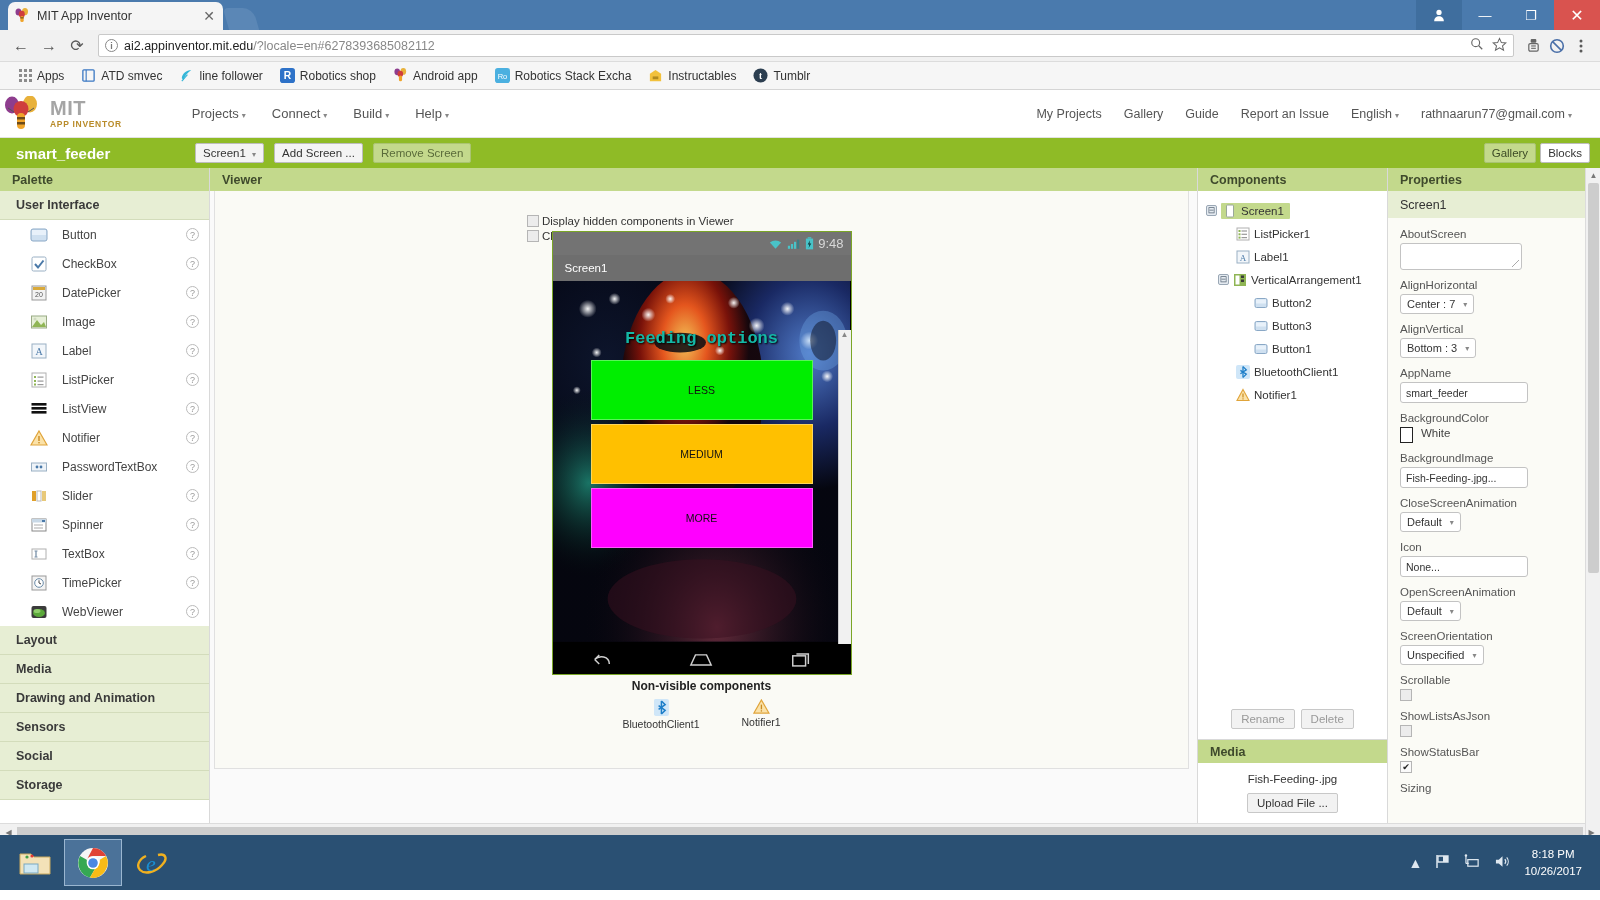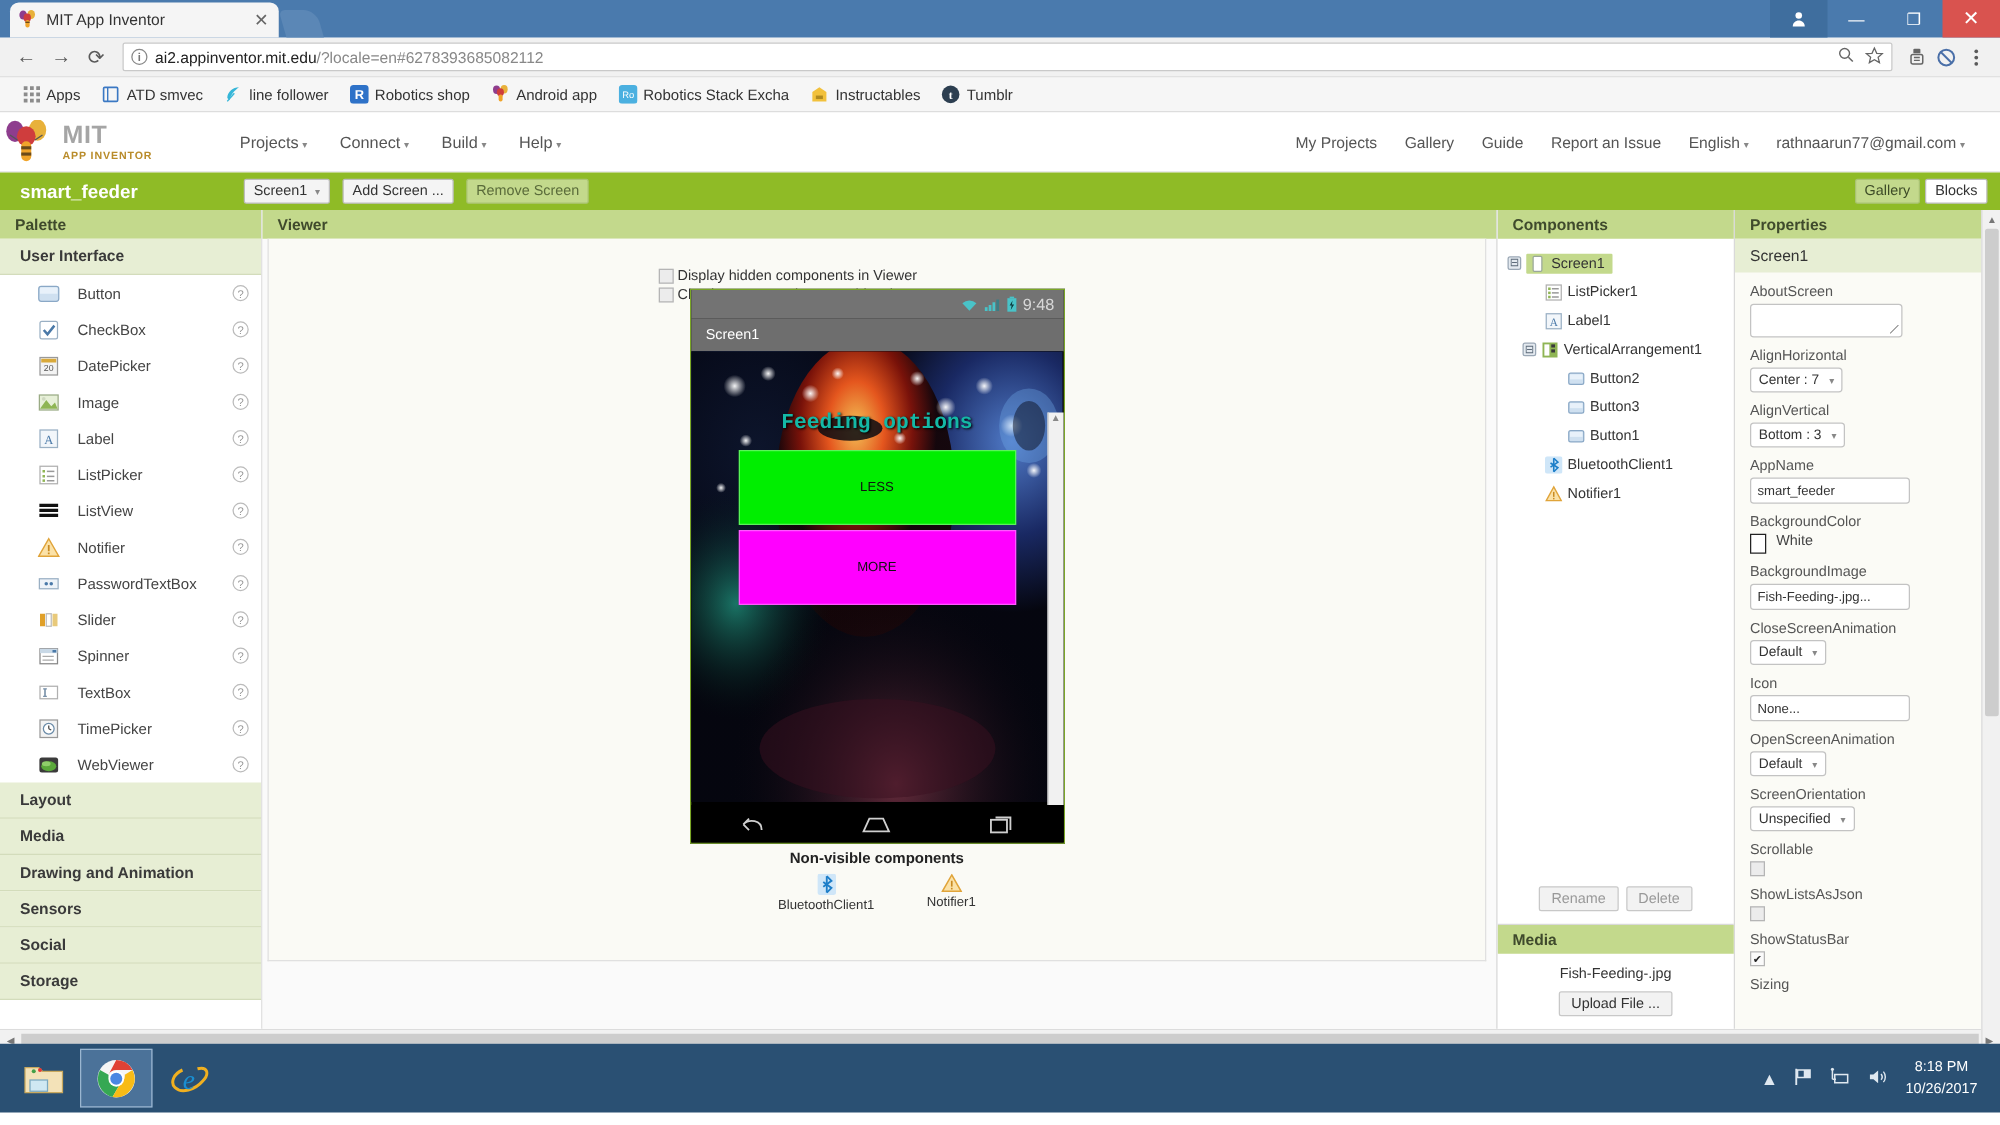--- a/index.html
+++ b/index.html
@@ -659,20 +659,21 @@
               </g>
               <ellipse cx="272" cy="60" rx="24" ry="30" fill="#6fa9e8" opacity=".35"></ellipse>
               <ellipse cx="272" cy="60" rx="13" ry="20" fill="#0b1020" opacity=".5"></ellipse>
               <ellipse cx="150" cy="320" rx="95" ry="40" fill="#3a1020" opacity=".5"></ellipse>
             </svg>
 
             <div class="ph-content">
               <div class="feeding-label">Feeding options</div>
               <div class="btn-stack">
                 <div class="app-btn" style="background:#00ee00">LESS</div>
+                <div class="app-btn" style="background:#ffc000">MEDIUM</div>
                 <div class="app-btn" style="background:#ff00ff">MORE</div>
               </div>
             </div>
 
             <div class="phone-scroll">
               <div class="sc-arrow">▲</div>
 
             </div>
           </div>
           <div class="ph-navbar">

